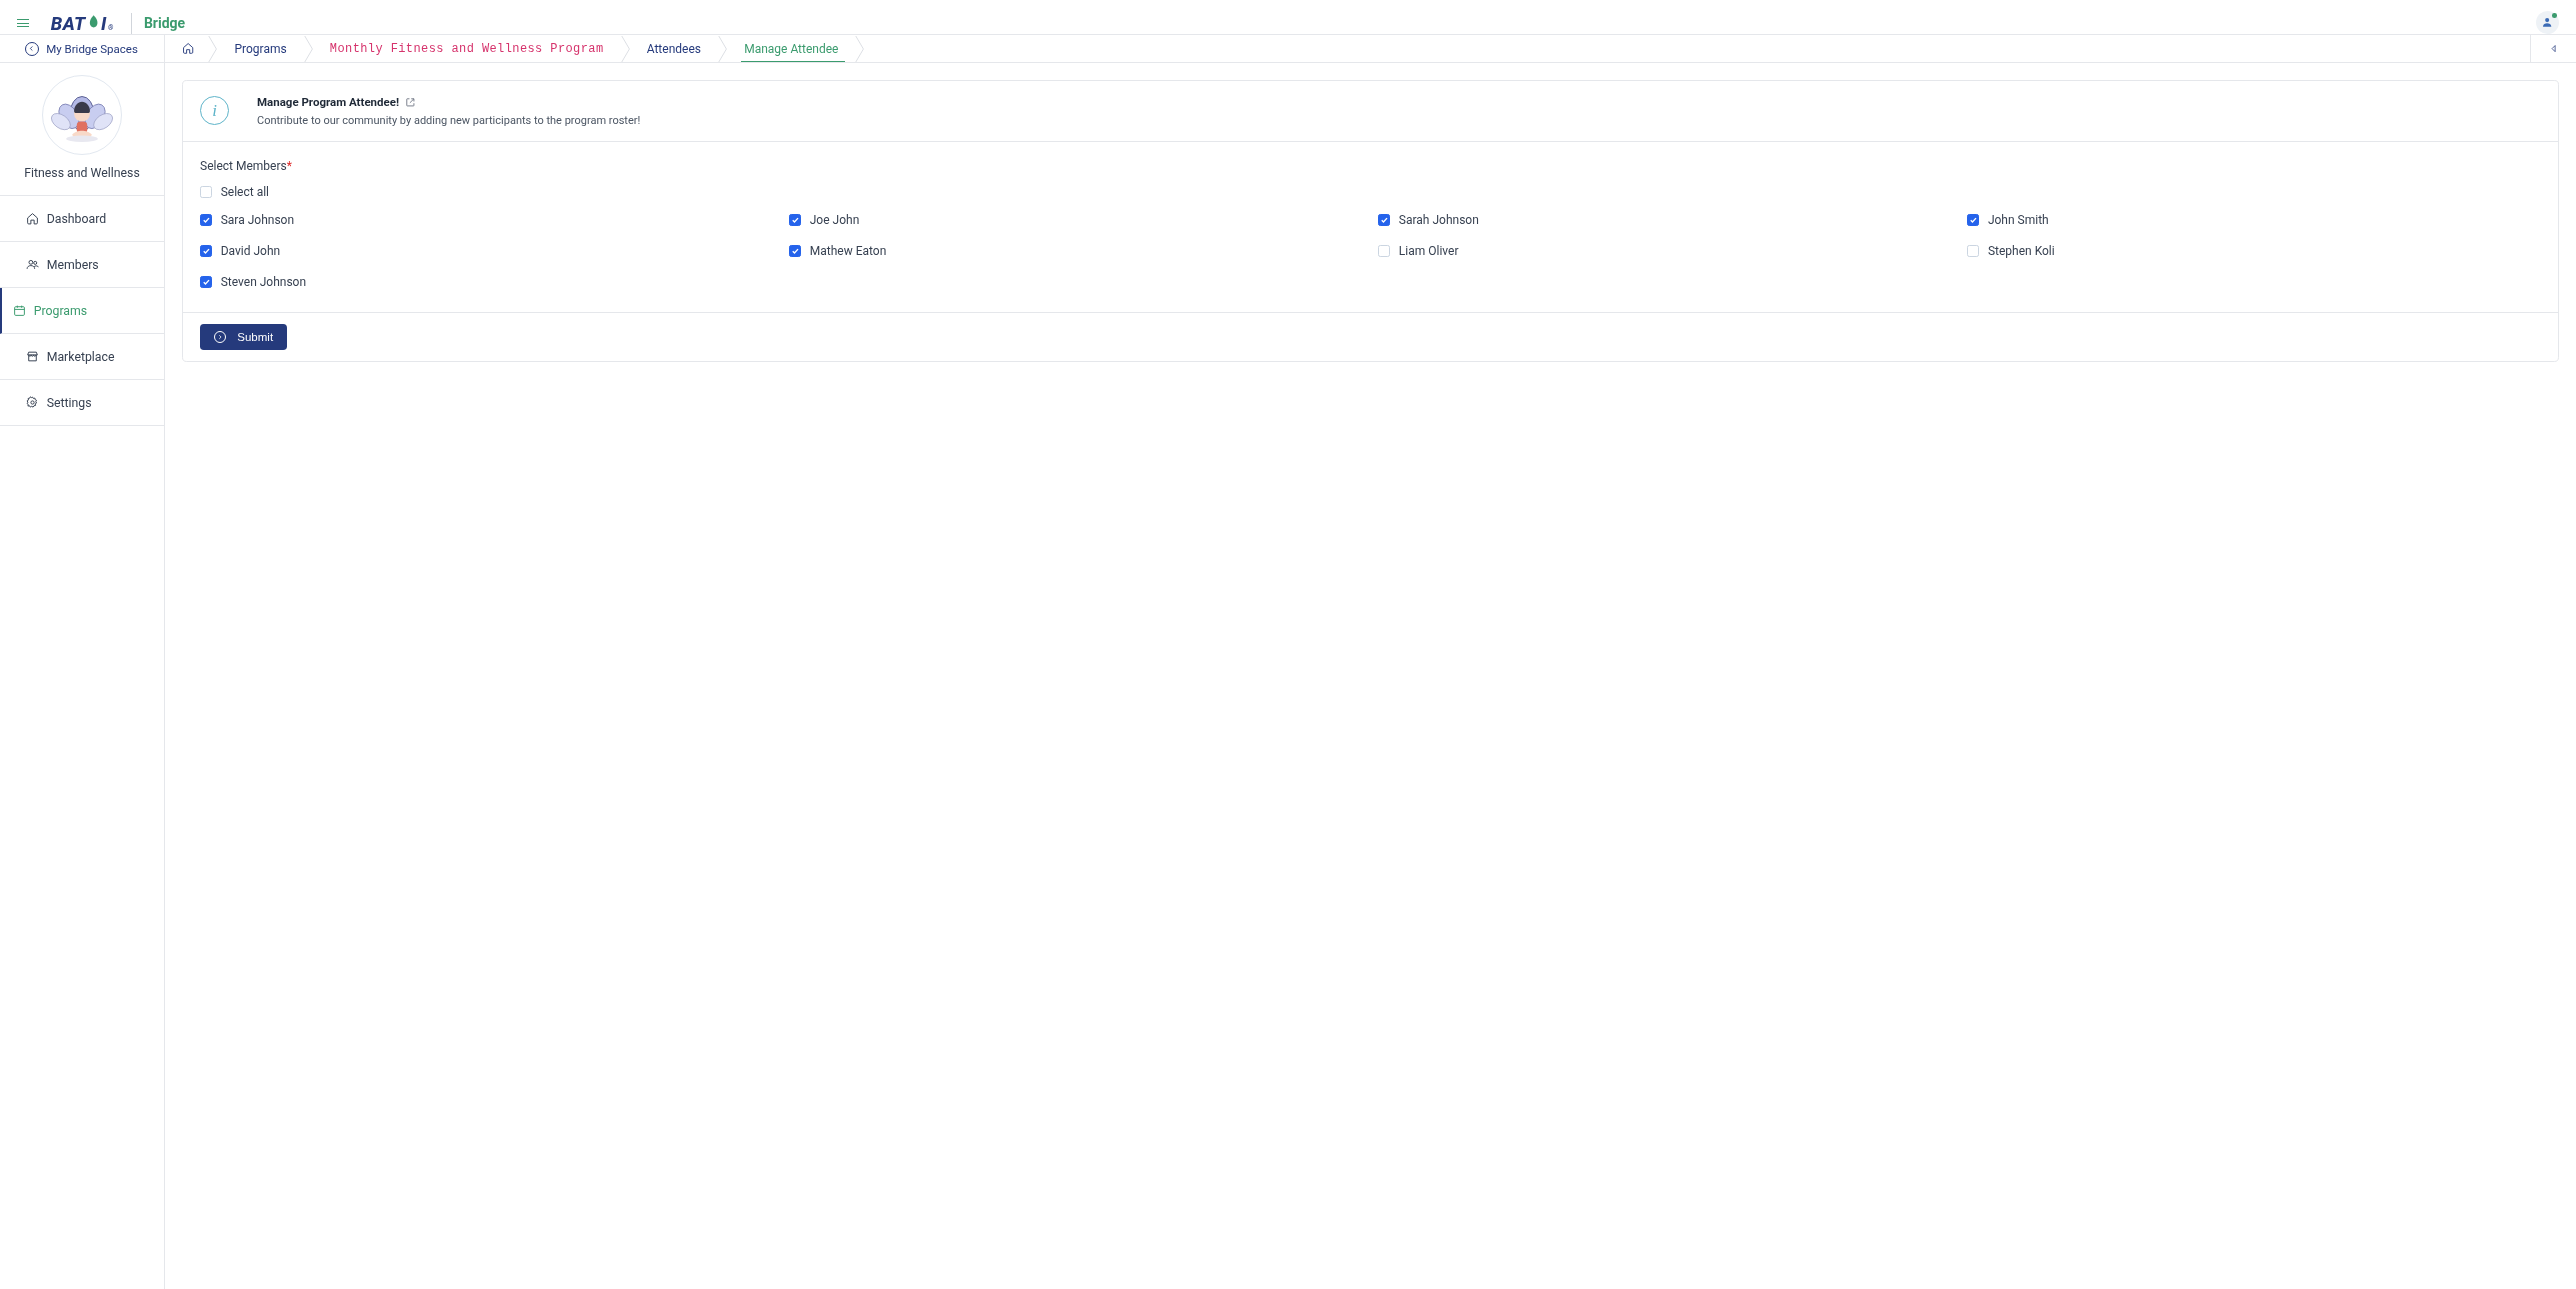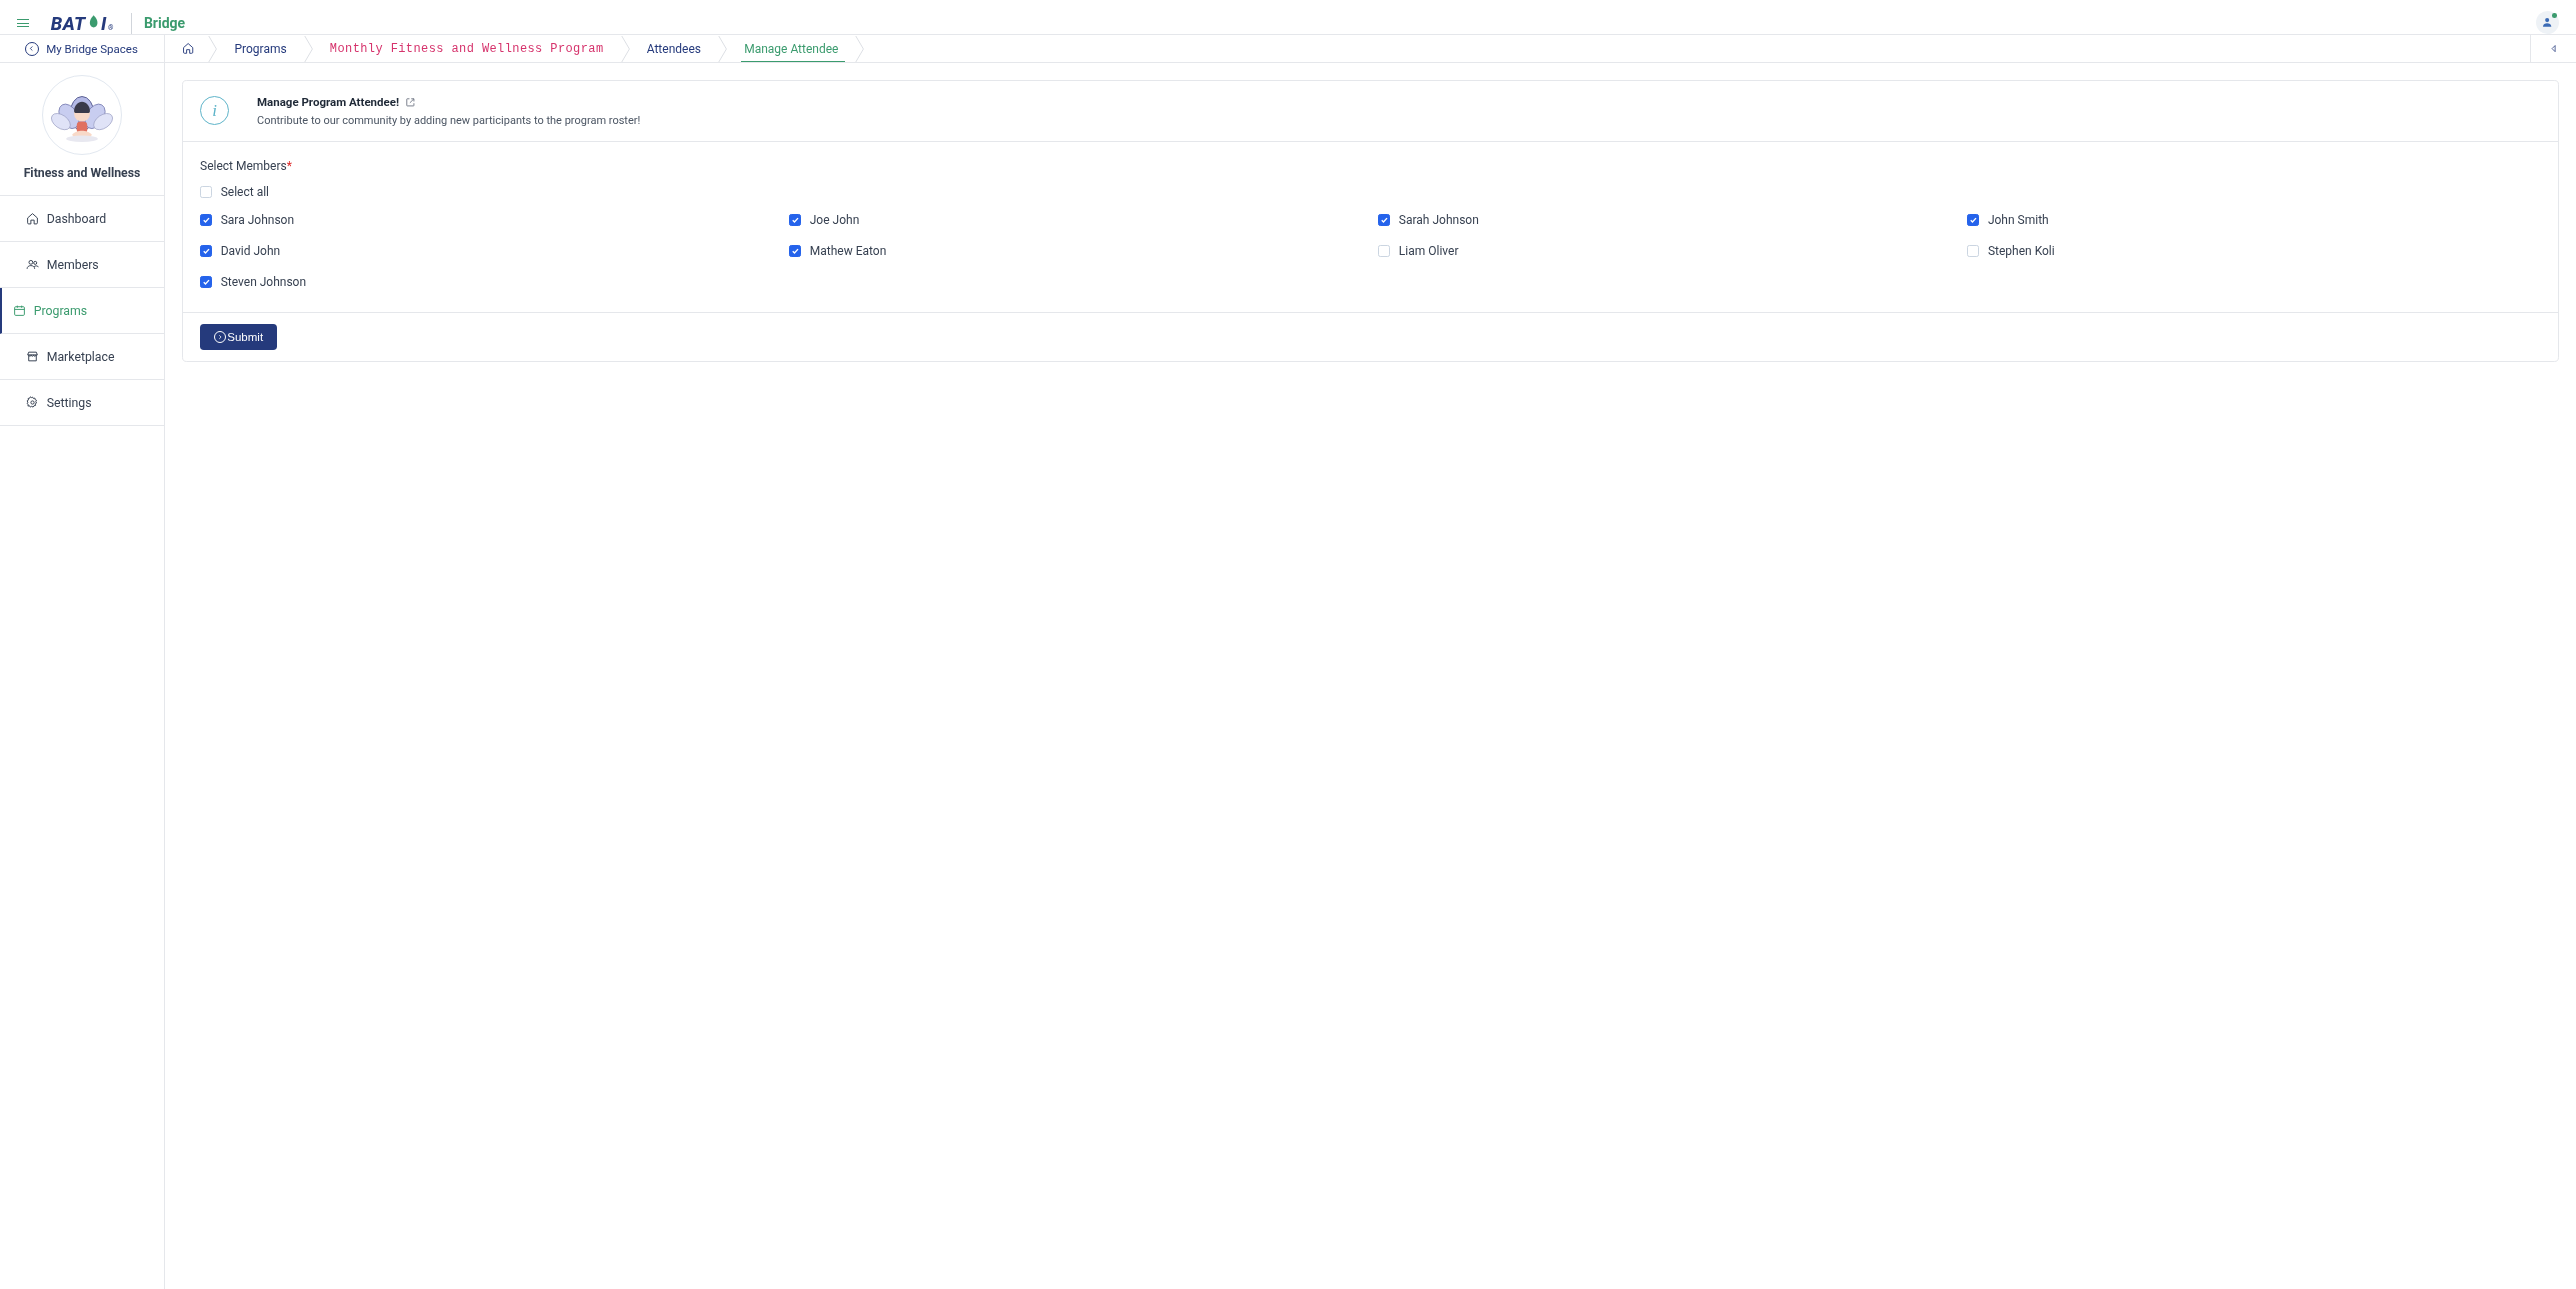--- a/index.html
+++ b/index.html
@@ -251,21 +251,20 @@
     }
 
     .sidebar-avatar svg {
       width: 66px;
       height: 66px;
     }
 
     .sidebar-title {
       font-size: 12.3px;
       color: #374151;
-      font-weight: bold;
     }
 
     .sidebar-nav {
       display: flex;
       flex-direction: column;
     }
 
     .nav-item {
       display: flex;
       align-items: center;
@@ -424,21 +423,21 @@
     }
 
     .card-footer {
       border-top: 0.8px solid #e5e7eb;
       padding: 10.7px 17px;
     }
 
     .submit-btn {
       display: inline-flex;
       align-items: center;
-      gap: 1px;
+      gap: 11px;
       background: #253a7c;
       color: #fff;
       border: none;
       border-radius: 3.8px;
       padding: 7px 14px;
       font-size: 11.5px;
       cursor: pointer;
     }
 
     .submit-btn .arrow-circle {

